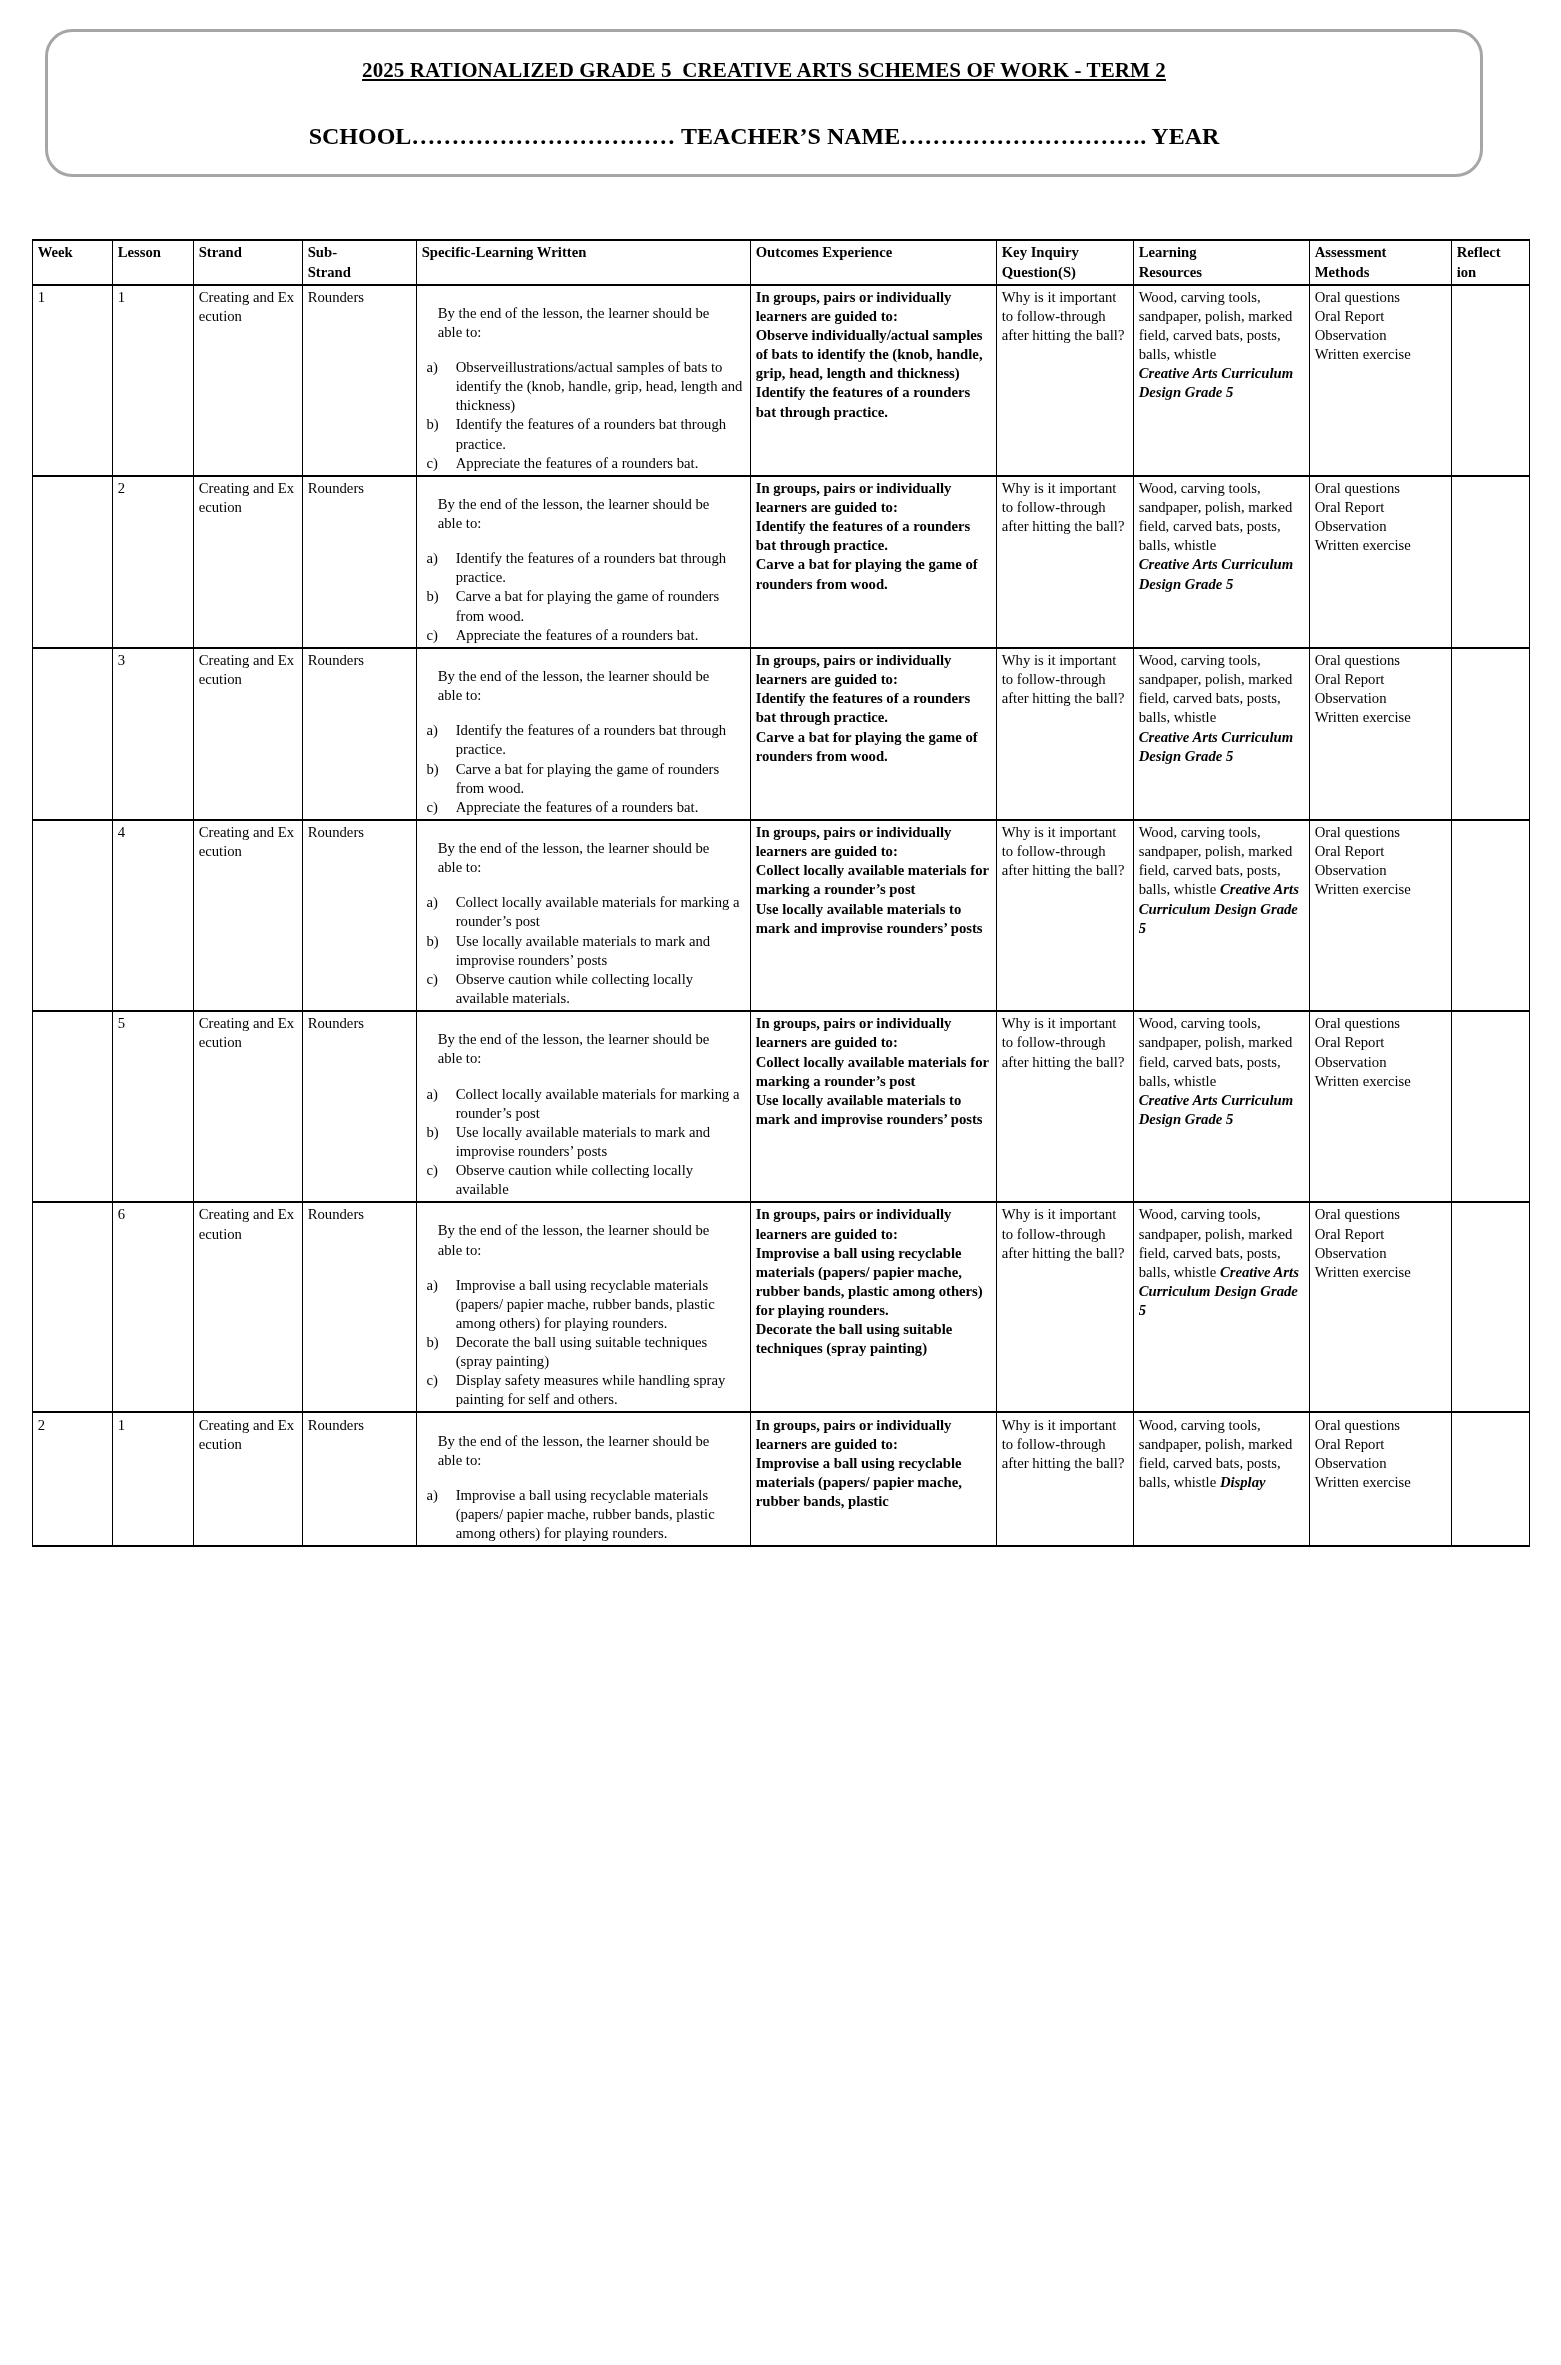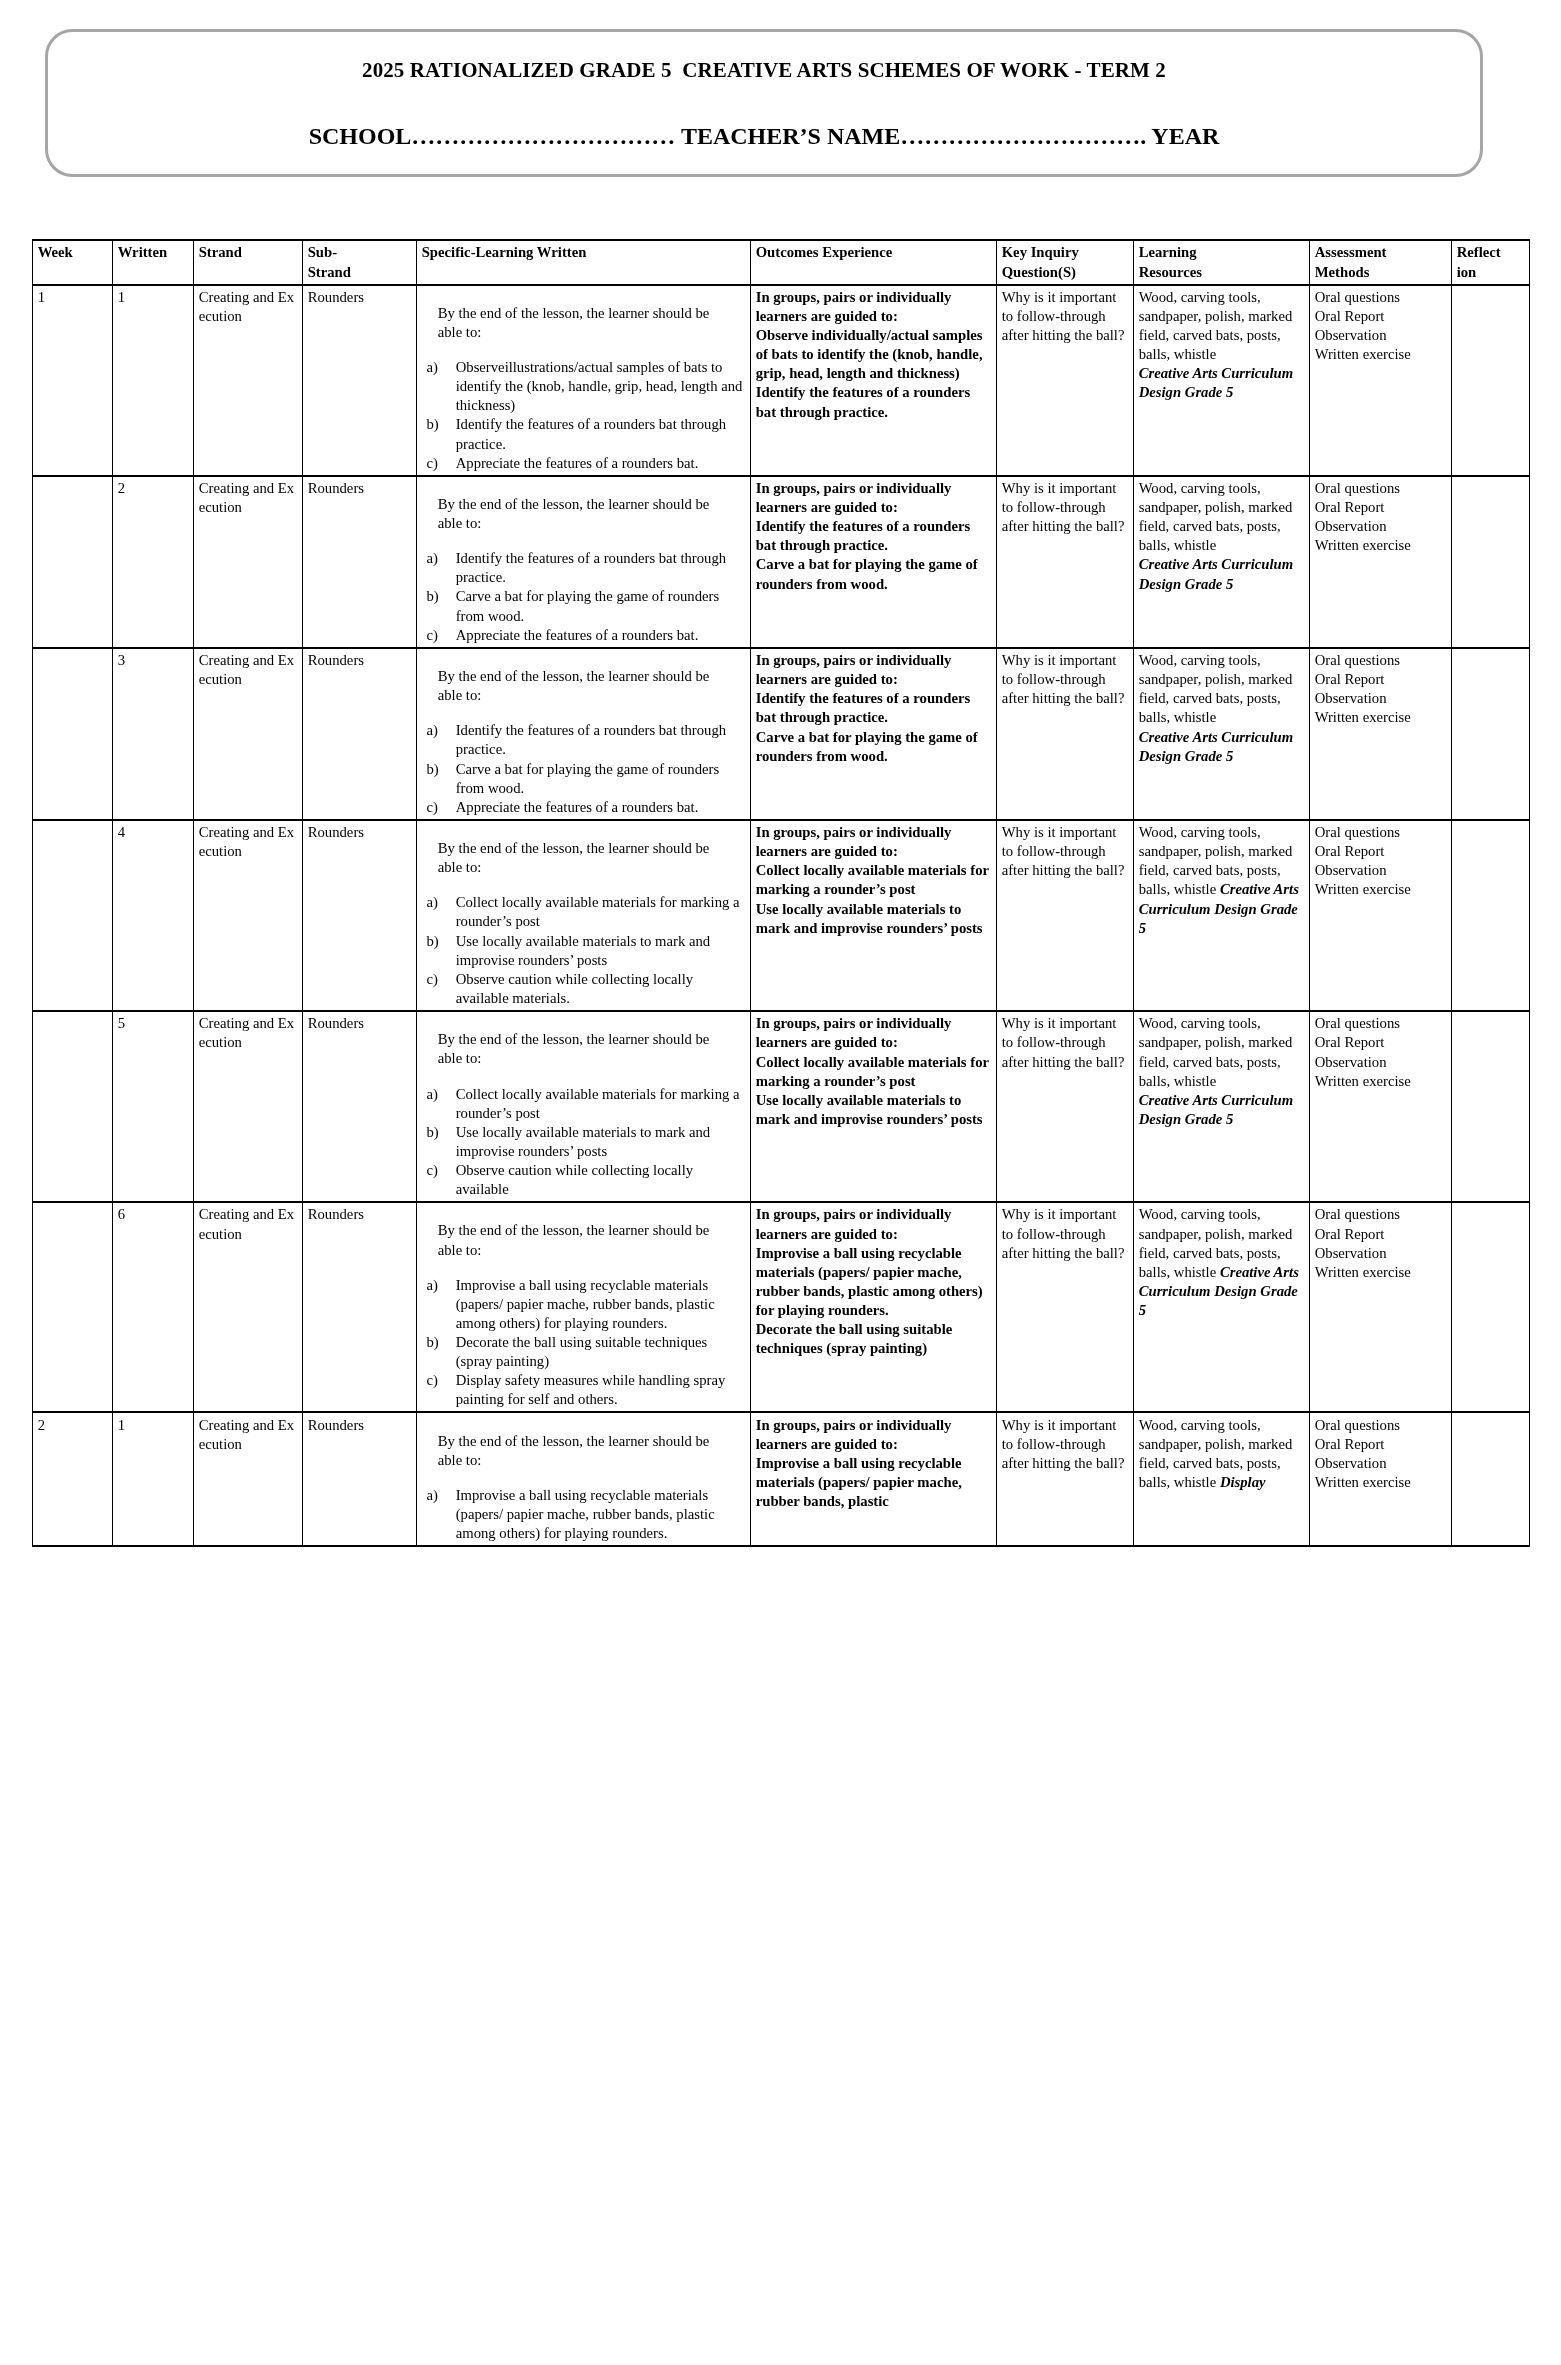--- a/index.html
+++ b/index.html
@@ -42,20 +42,21 @@
     text-align: center;
   }
   .doc-title {
     margin: 0;
     padding-top: 24.6px;
     font-size: 21px;
     font-weight: bold;
     letter-spacing: 0.1px;
     line-height: 1.25;
     white-space: pre;
+    text-decoration: underline;
   }
   .doc-subtitle {
     margin: 10px;
     padding-top: 28px;
     font-size: 24px;
     font-weight: bold;
     line-height: 1.25;
     white-space: pre;
   }
 
@@ -154,21 +155,21 @@
       <col class="c-outcomes">
         <col class="c-experience">
         <col class="c-inquiry">
       <col class="c-resources">
         <col class="c-assess">
         <col class="c-reflect">
     </colgroup>
     <thead>
       <tr>
         <th>Week</th>
-        <th>Written</th>
+        <th>Lesson</th>
         <th>Strand</th>
         <th>Sub-<br>Strand</th>
         <th>Specific-Learning Written</th>
         <th>Outcomes Experience</th>
         <th>Key Inquiry<br>Question(S)</th>
         <th>Learning<br>Resources</th>
         <th>Assessment<br>Methods</th>
         <th>Reflect<br>ion</th>
       </tr>
     </thead>

